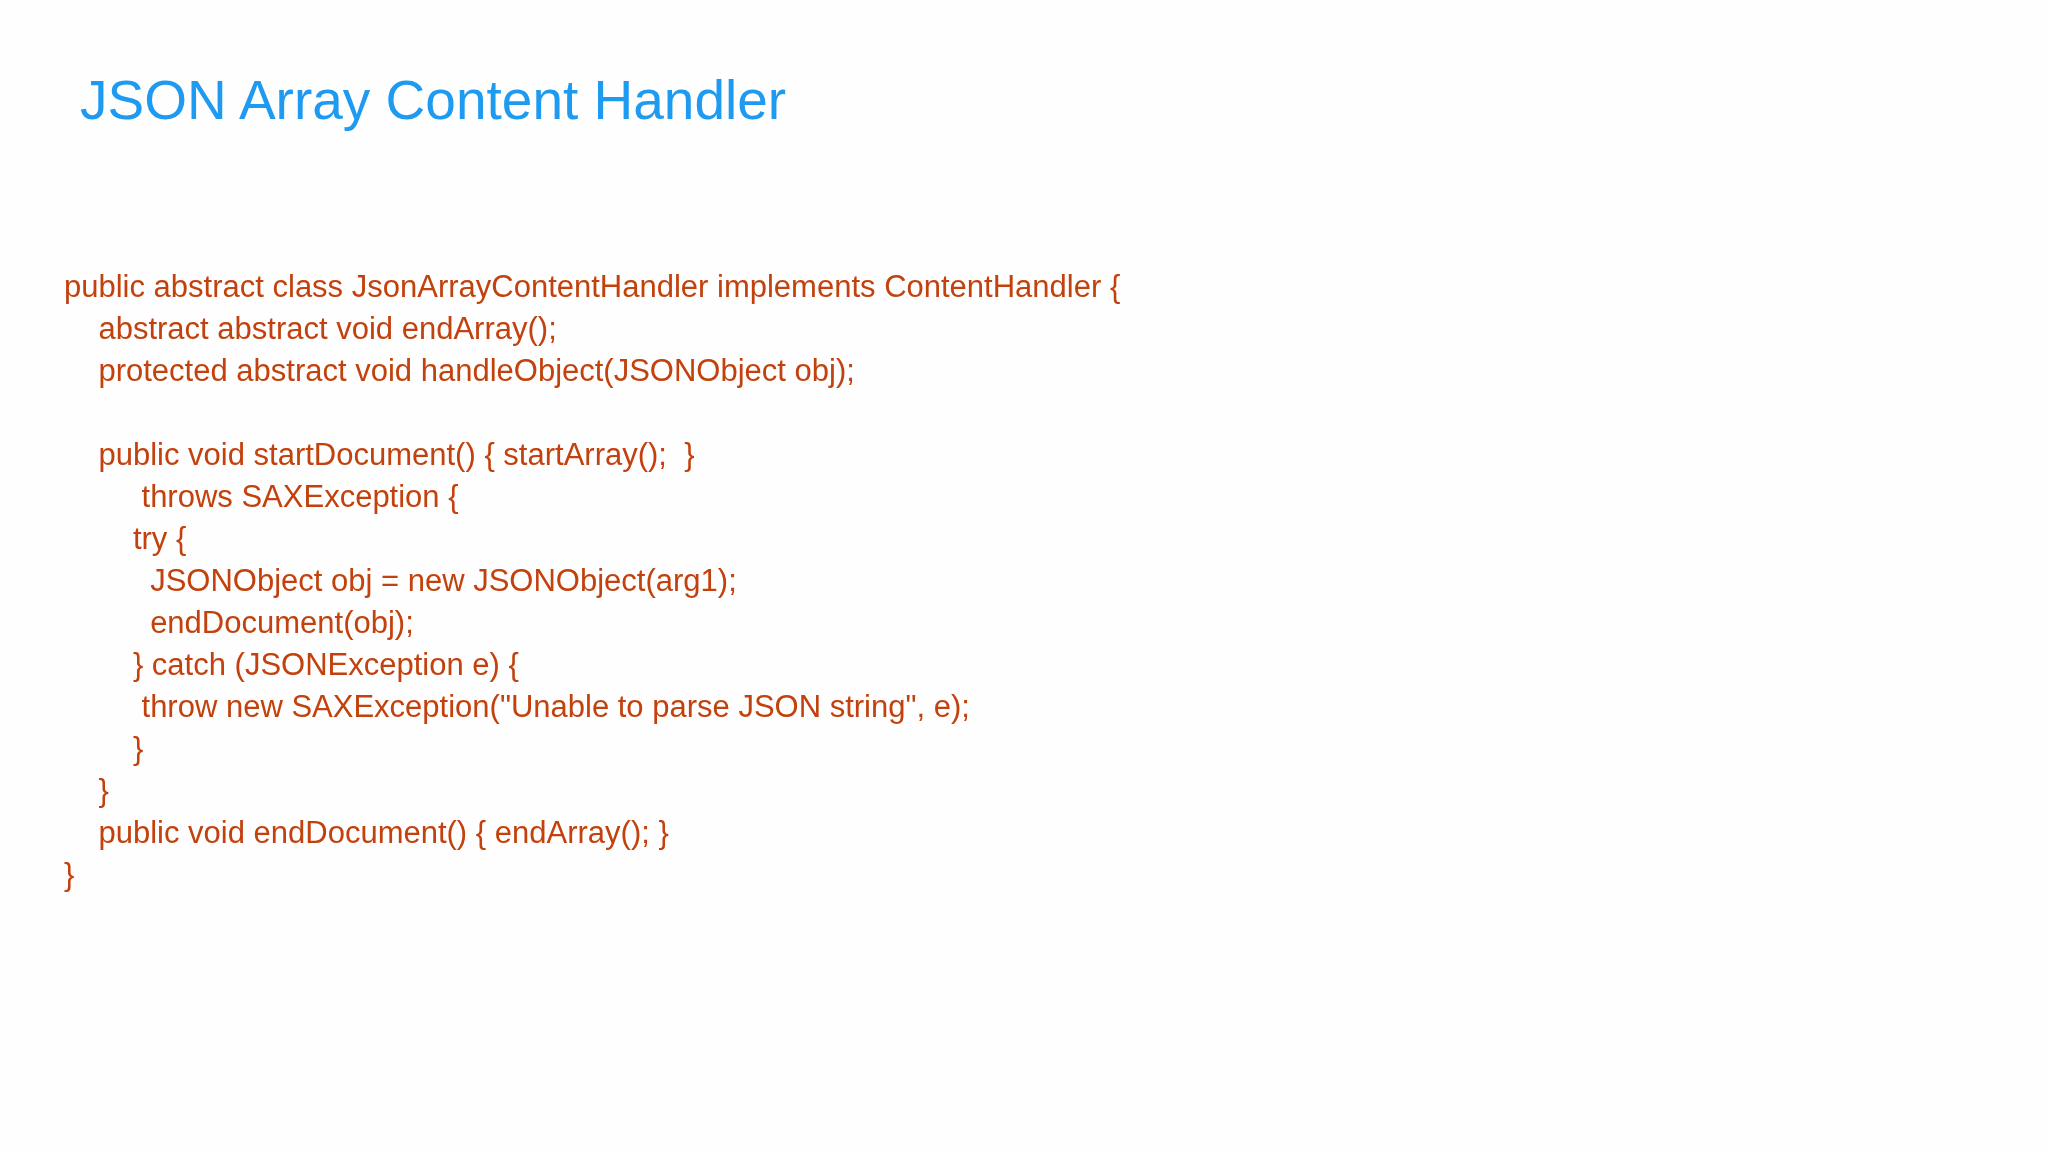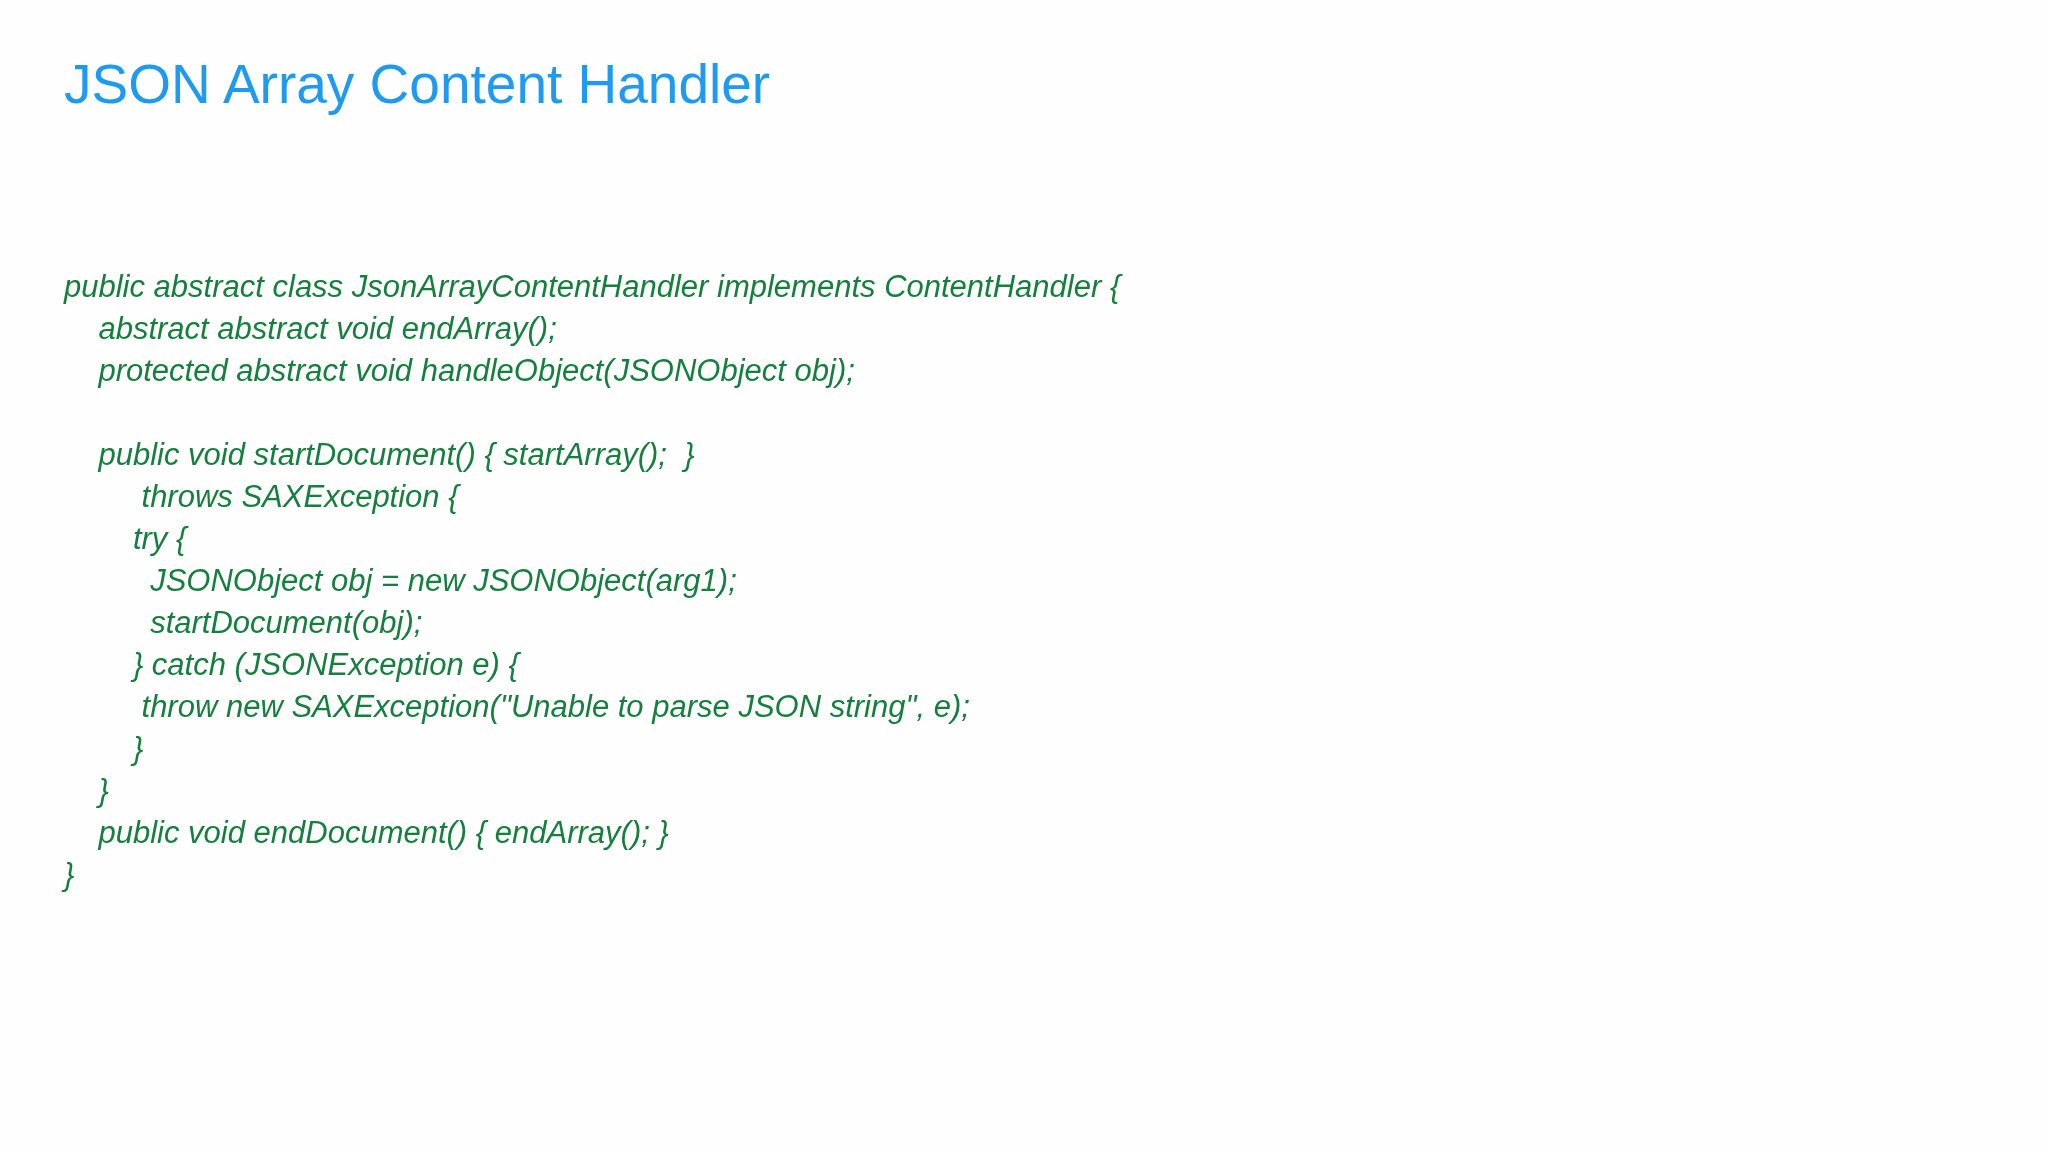--- a/index.html
+++ b/index.html
@@ -11,21 +11,21 @@
     width: 2048px;
     height: 1152px;
     background: #fefefe;
     overflow: hidden;
     font-family: "Liberation Sans", sans-serif;
   }
   .slide-title {
     position: absolute;
     left: 64px;
     top: 54px;
-    margin: 0;
+    margin: 16px;
     font-size: 55px;
     font-weight: 400;
     line-height: 1.1;
     color: #1e9af0;
     white-space: pre;
   }
   .code-block {
     position: absolute;
     left: 64px;
     top: 266px;
@@ -59,30 +59,30 @@
     white-space: pre;
   }
 </style>
 </head>
 <body>
 
 <div class="slide" style="background: rgb(254, 254, 254);">
 
   <h1 class="slide-title" style="color: rgb(30, 154, 240);">JSON Array Content Handler</h1>
 
-  <div class="code-block" style="color: #15803d; font-style: italic;">
+  <div class="code-block" style="color: #c2410c;">
       <div class="code-line">public abstract class JsonArrayContentHandler implements ContentHandler {</div>
       <div class="code-line">    abstract abstract void endArray();</div>
       <div class="code-line">    protected abstract void handleObject(JSONObject obj);</div>
       <div class="code-line"></div>
       <div class="code-line">    public void startDocument() { startArray();  }</div>
       <div class="code-line">         throws SAXException {</div>
       <div class="code-line">        try {</div>
       <div class="code-line">          JSONObject obj = new JSONObject(arg1);</div>
-      <div class="code-line">          startDocument(obj);</div>
+      <div class="code-line">          endDocument(obj);</div>
       <div class="code-line">        } catch (JSONException e) {</div>
       <div class="code-line">         throw new SAXException("Unable to parse JSON string", e);</div>
       <div class="code-line">        }</div>
       <div class="code-line">    }</div>
       <div class="code-line">    public void endDocument() { endArray(); }</div>
       <div class="code-line">}</div>
     </div>
 
 
 </div>

